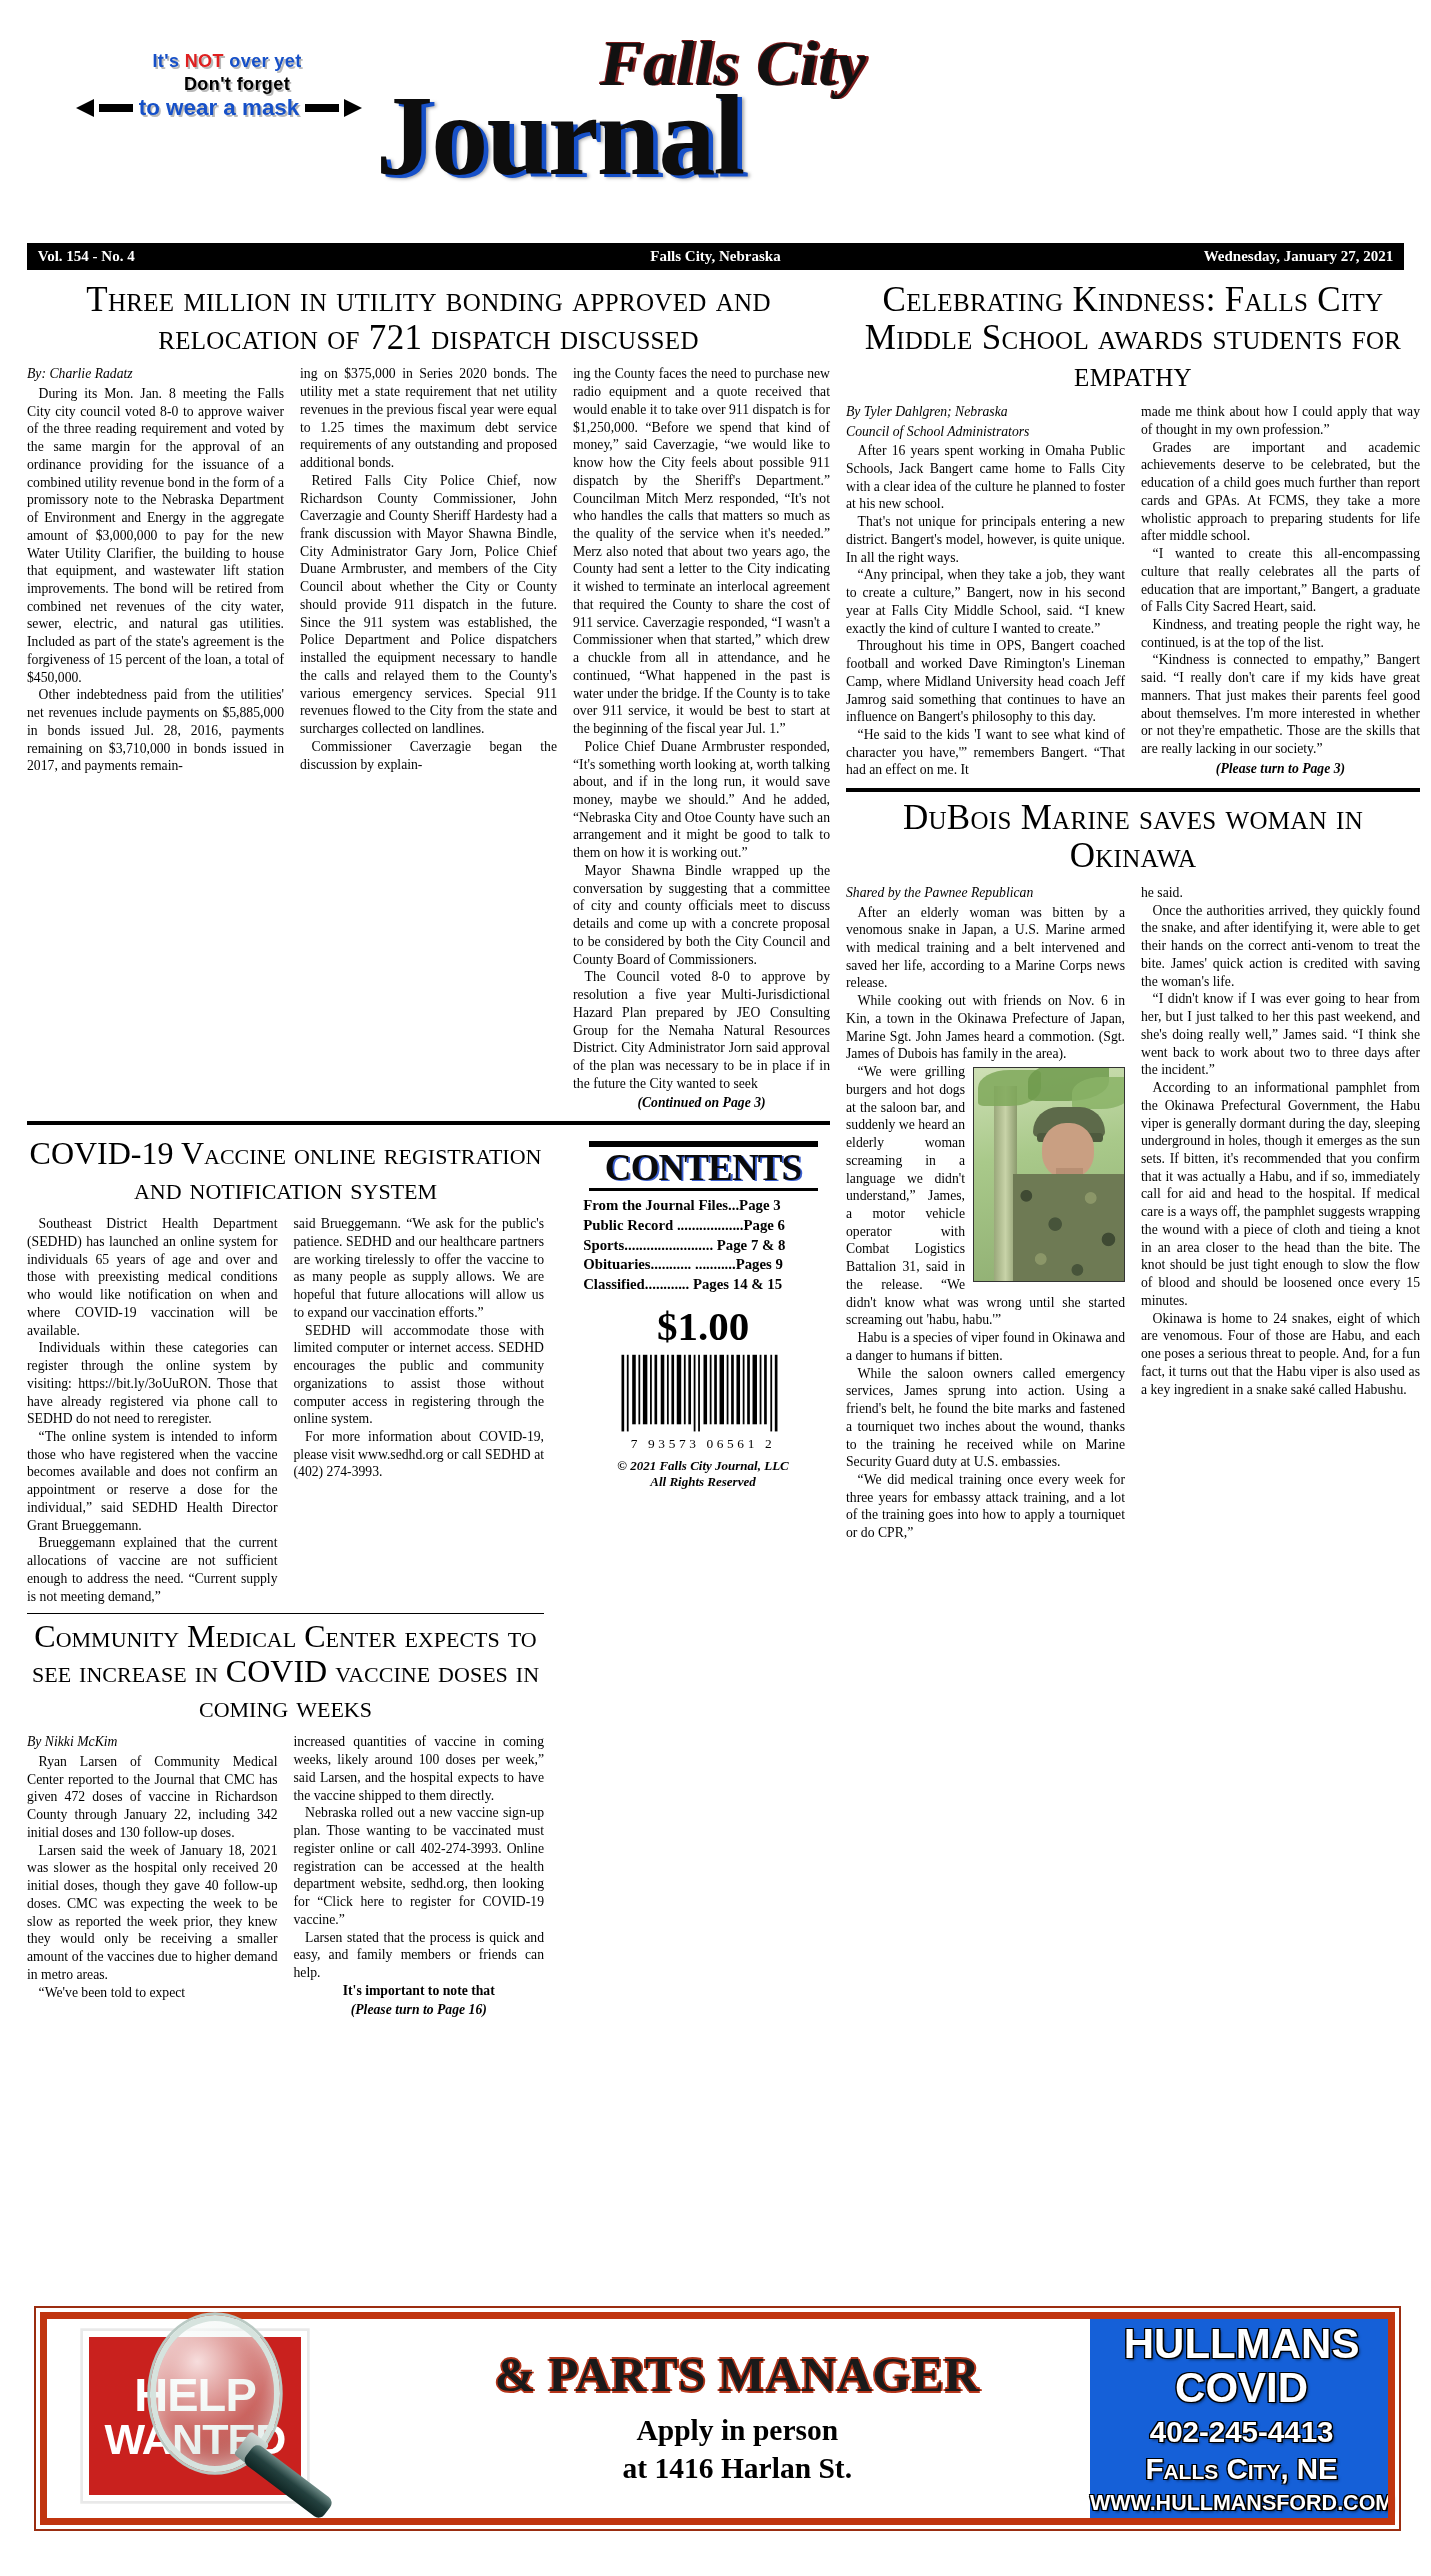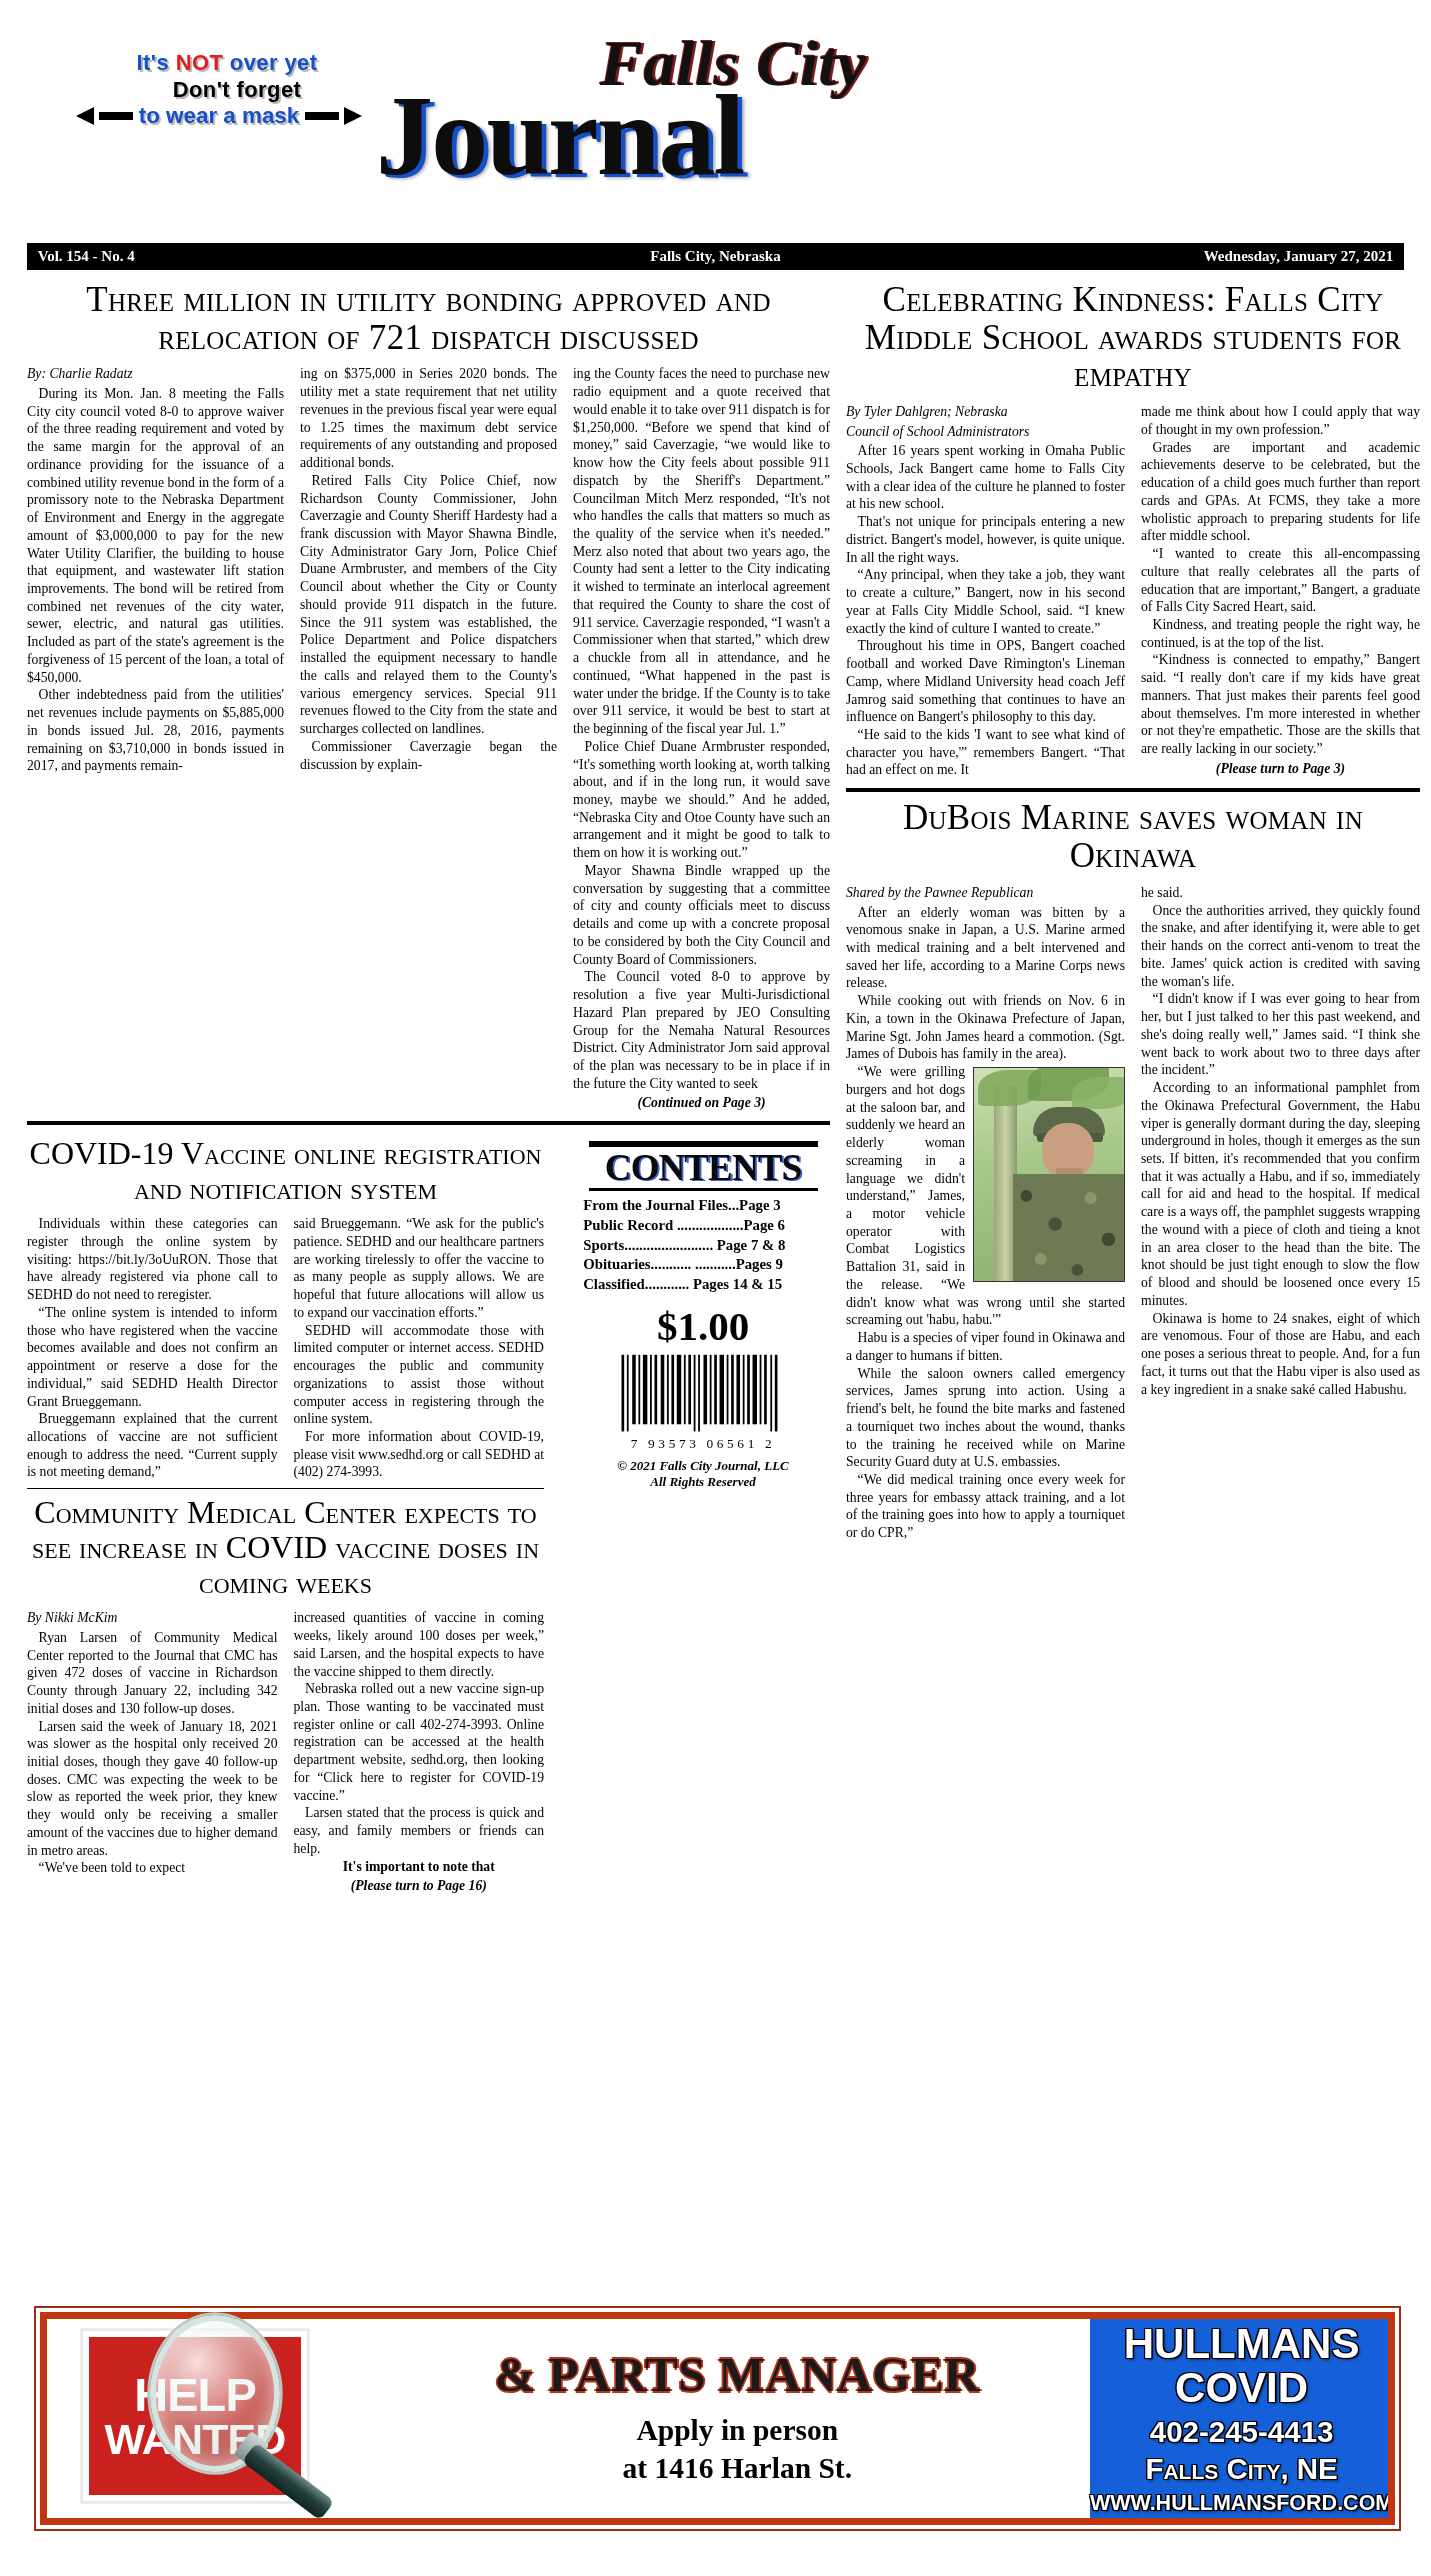--- a/index.html
+++ b/index.html
@@ -25,21 +25,21 @@
   .mask-promo {
     position: absolute;
     left: 31px; top: 52px;
     width: 376px;
     text-align: center;
     font-family: "Liberation Sans", sans-serif;
     font-weight: bold;
     line-height: 1.0;
   }
   .promo-line {
-    font-size: 22px;
+    font-size: 18px;
     letter-spacing: 0.4px;
     white-space: nowrap;
     text-shadow: 1.8px 1.8px 0 #b9b9b9;
   }
   .promo-line .blue { color: #1650c8; }
   .promo-line .red  { color: #e02020; }
   .promo-line.l1 { margin-left: 16px; }
   .promo-line.l2 { margin-left: 36px; margin-top: 5.4px; }
   .promo-arrow-row {
     margin-top: 3.6px;
@@ -329,20 +329,21 @@
         </div>
 
         <hr class="hr-thick">
 
         <div class="cols">
 
           <div style="flex:0 0 517px;">
             <div class="head-md sc">COVID-19 Vaccine online registration and notification system</div>
             <div class="cols">
               <div class="col" style="flex:1">
+                <p class="body">Southeast District Health Department (SEDHD) has launched an online system for individuals 65 years of age and over and those with preexisting medical conditions who would like notification on when and where COVID-19 vaccination will be available.</p>
                 <p class="body">Individuals within these categories can register through the online system by visiting: https://bit.ly/3oUuRON. Those that have already registered via phone call to SEDHD do not need to reregister.</p>
                 <p class="body">“The online system is intended to inform those who have registered when the vaccine becomes available and does not confirm an appointment or reserve a dose for the individual,” said SEDHD Health Director Grant Brueggemann.</p>
                 <p class="body">Brueggemann explained that the current allocations of vaccine are not sufficient enough to address the need. “Current supply is not meeting demand,”</p>
               </div>
               <div class="col" style="flex:1">
                 <p class="body noind">said Brueggemann. “We ask for the public's patience. SEDHD and our healthcare partners are working tirelessly to offer the vaccine to as many people as supply allows. We are hopeful that future allocations will allow us to expand our vaccination efforts.”</p>
                 <p class="body">SEDHD will accommodate those with limited computer or internet access. SEDHD encourages the public and community organizations to assist those without computer access in registering through the online system.</p>
                 <p class="body">For more information about COVID-19, please visit www.sedhd.org or call SEDHD at (402) 274-3993.</p>
               </div>
             </div>

